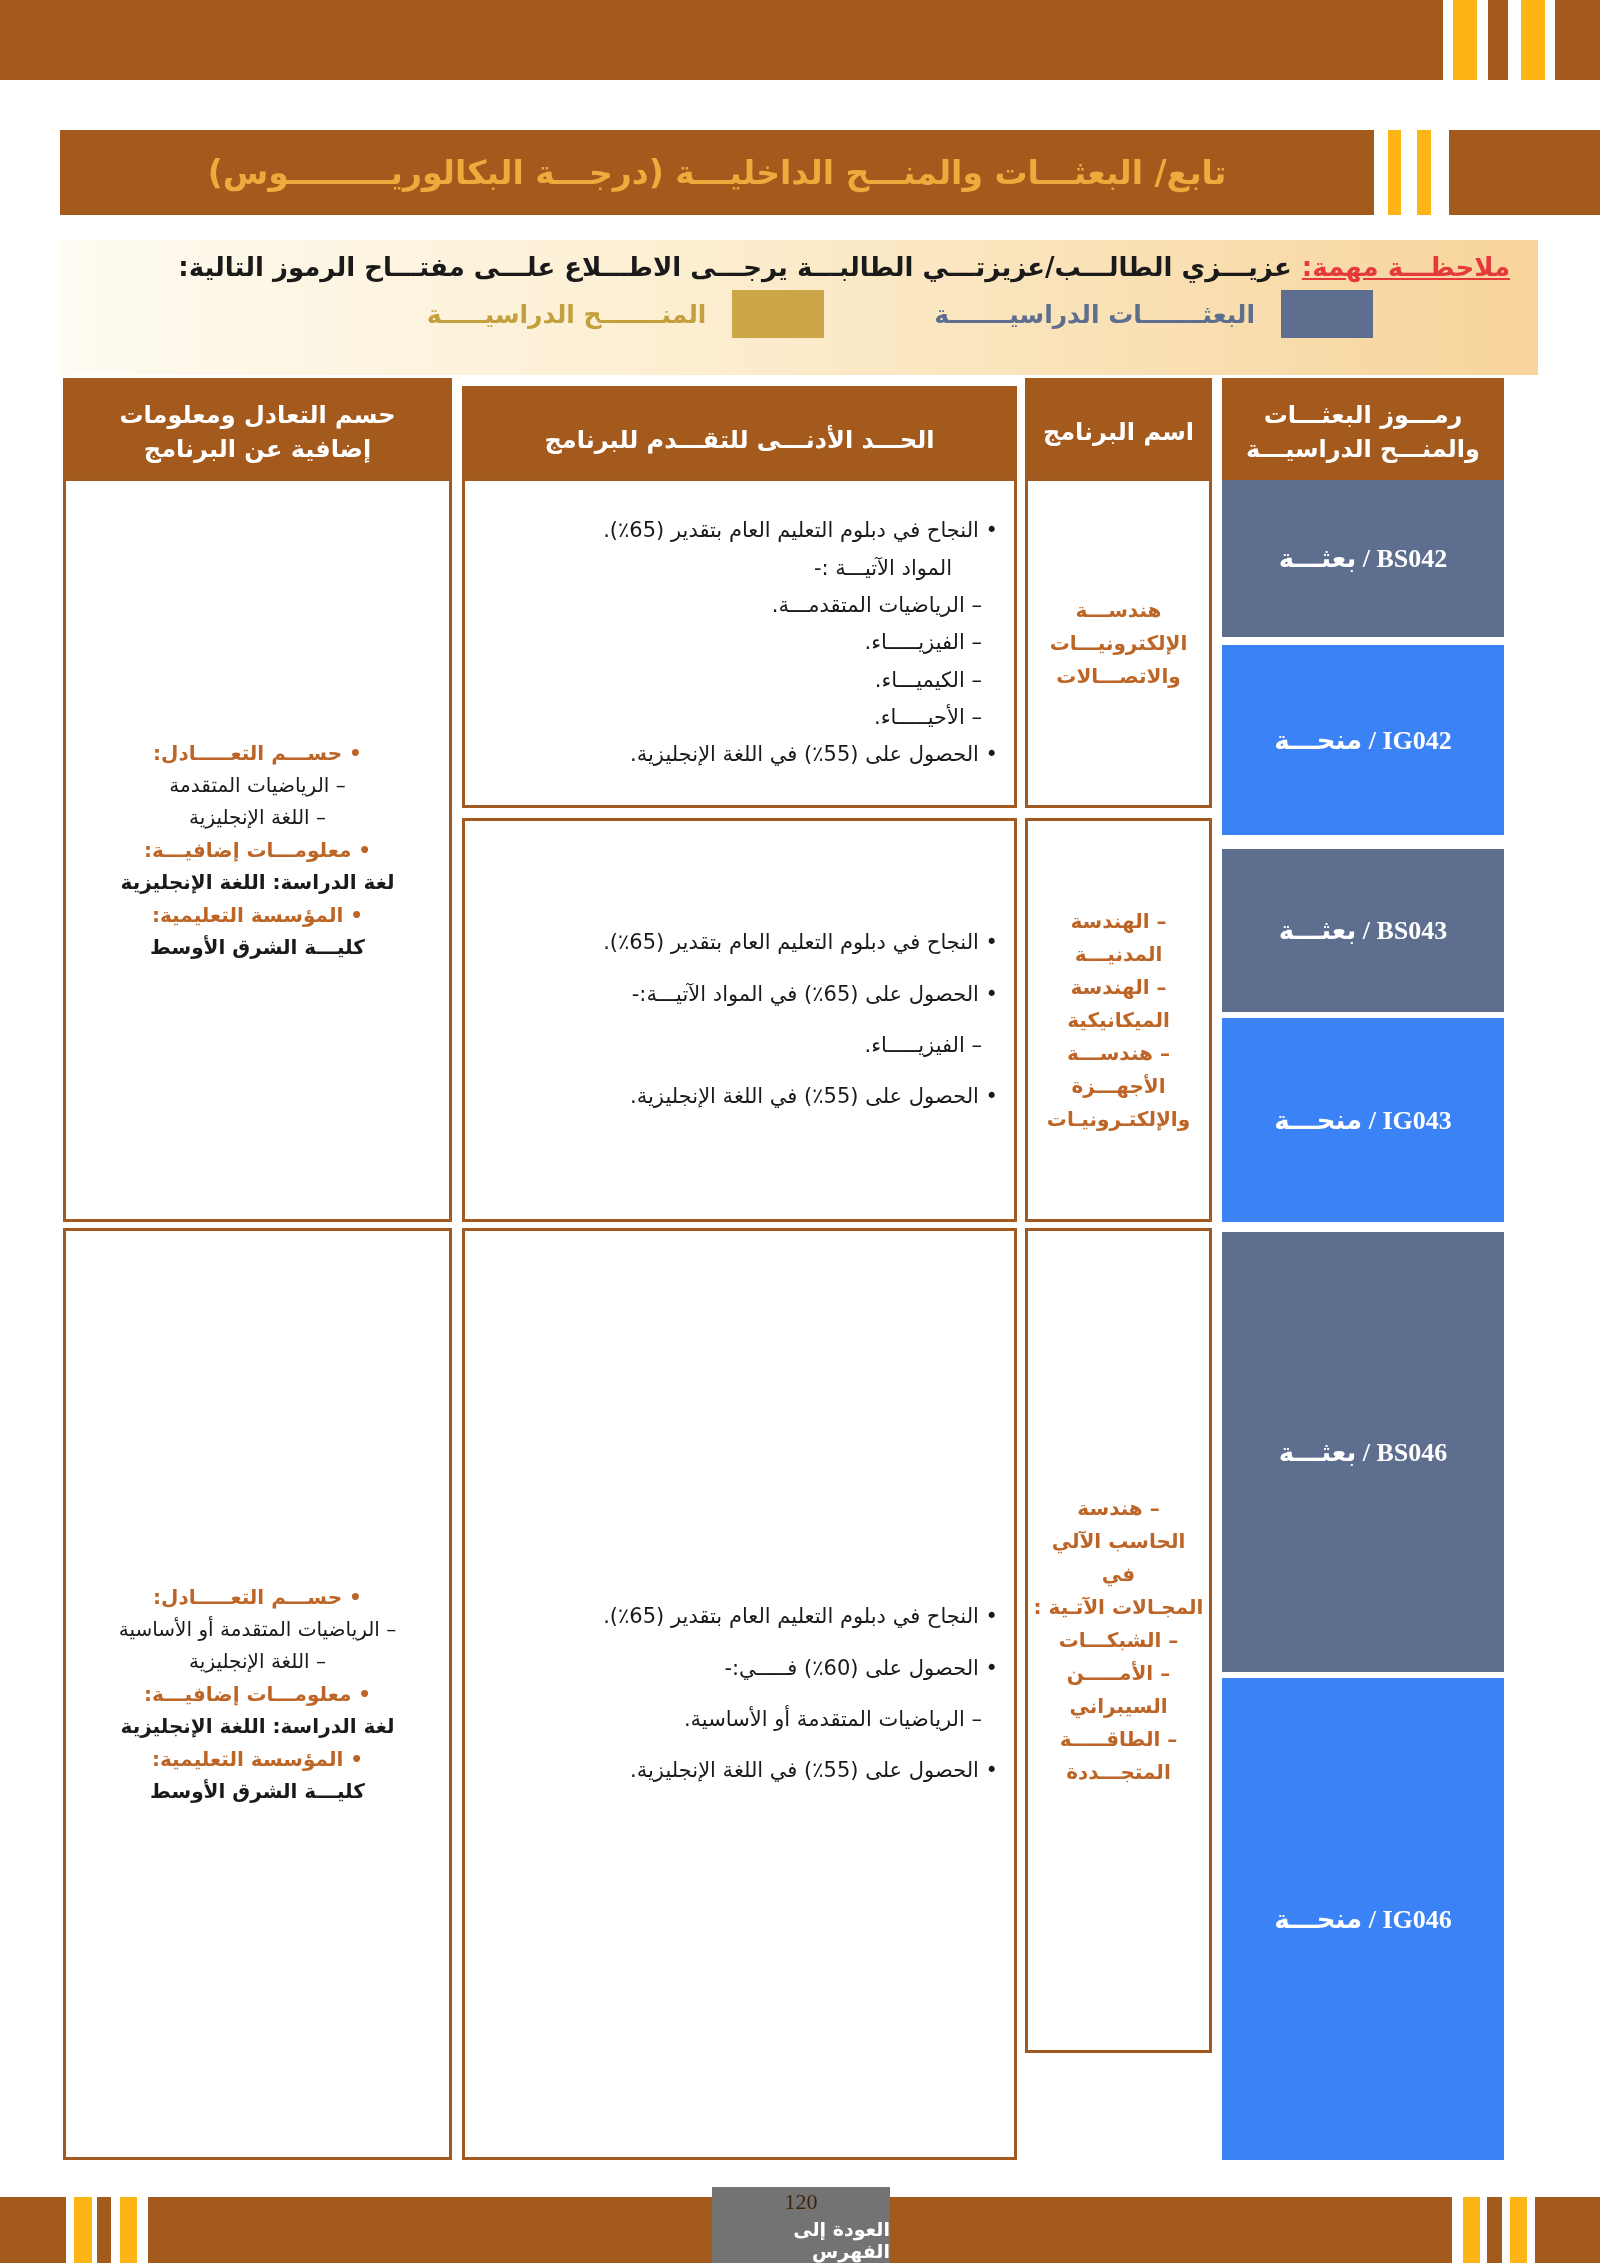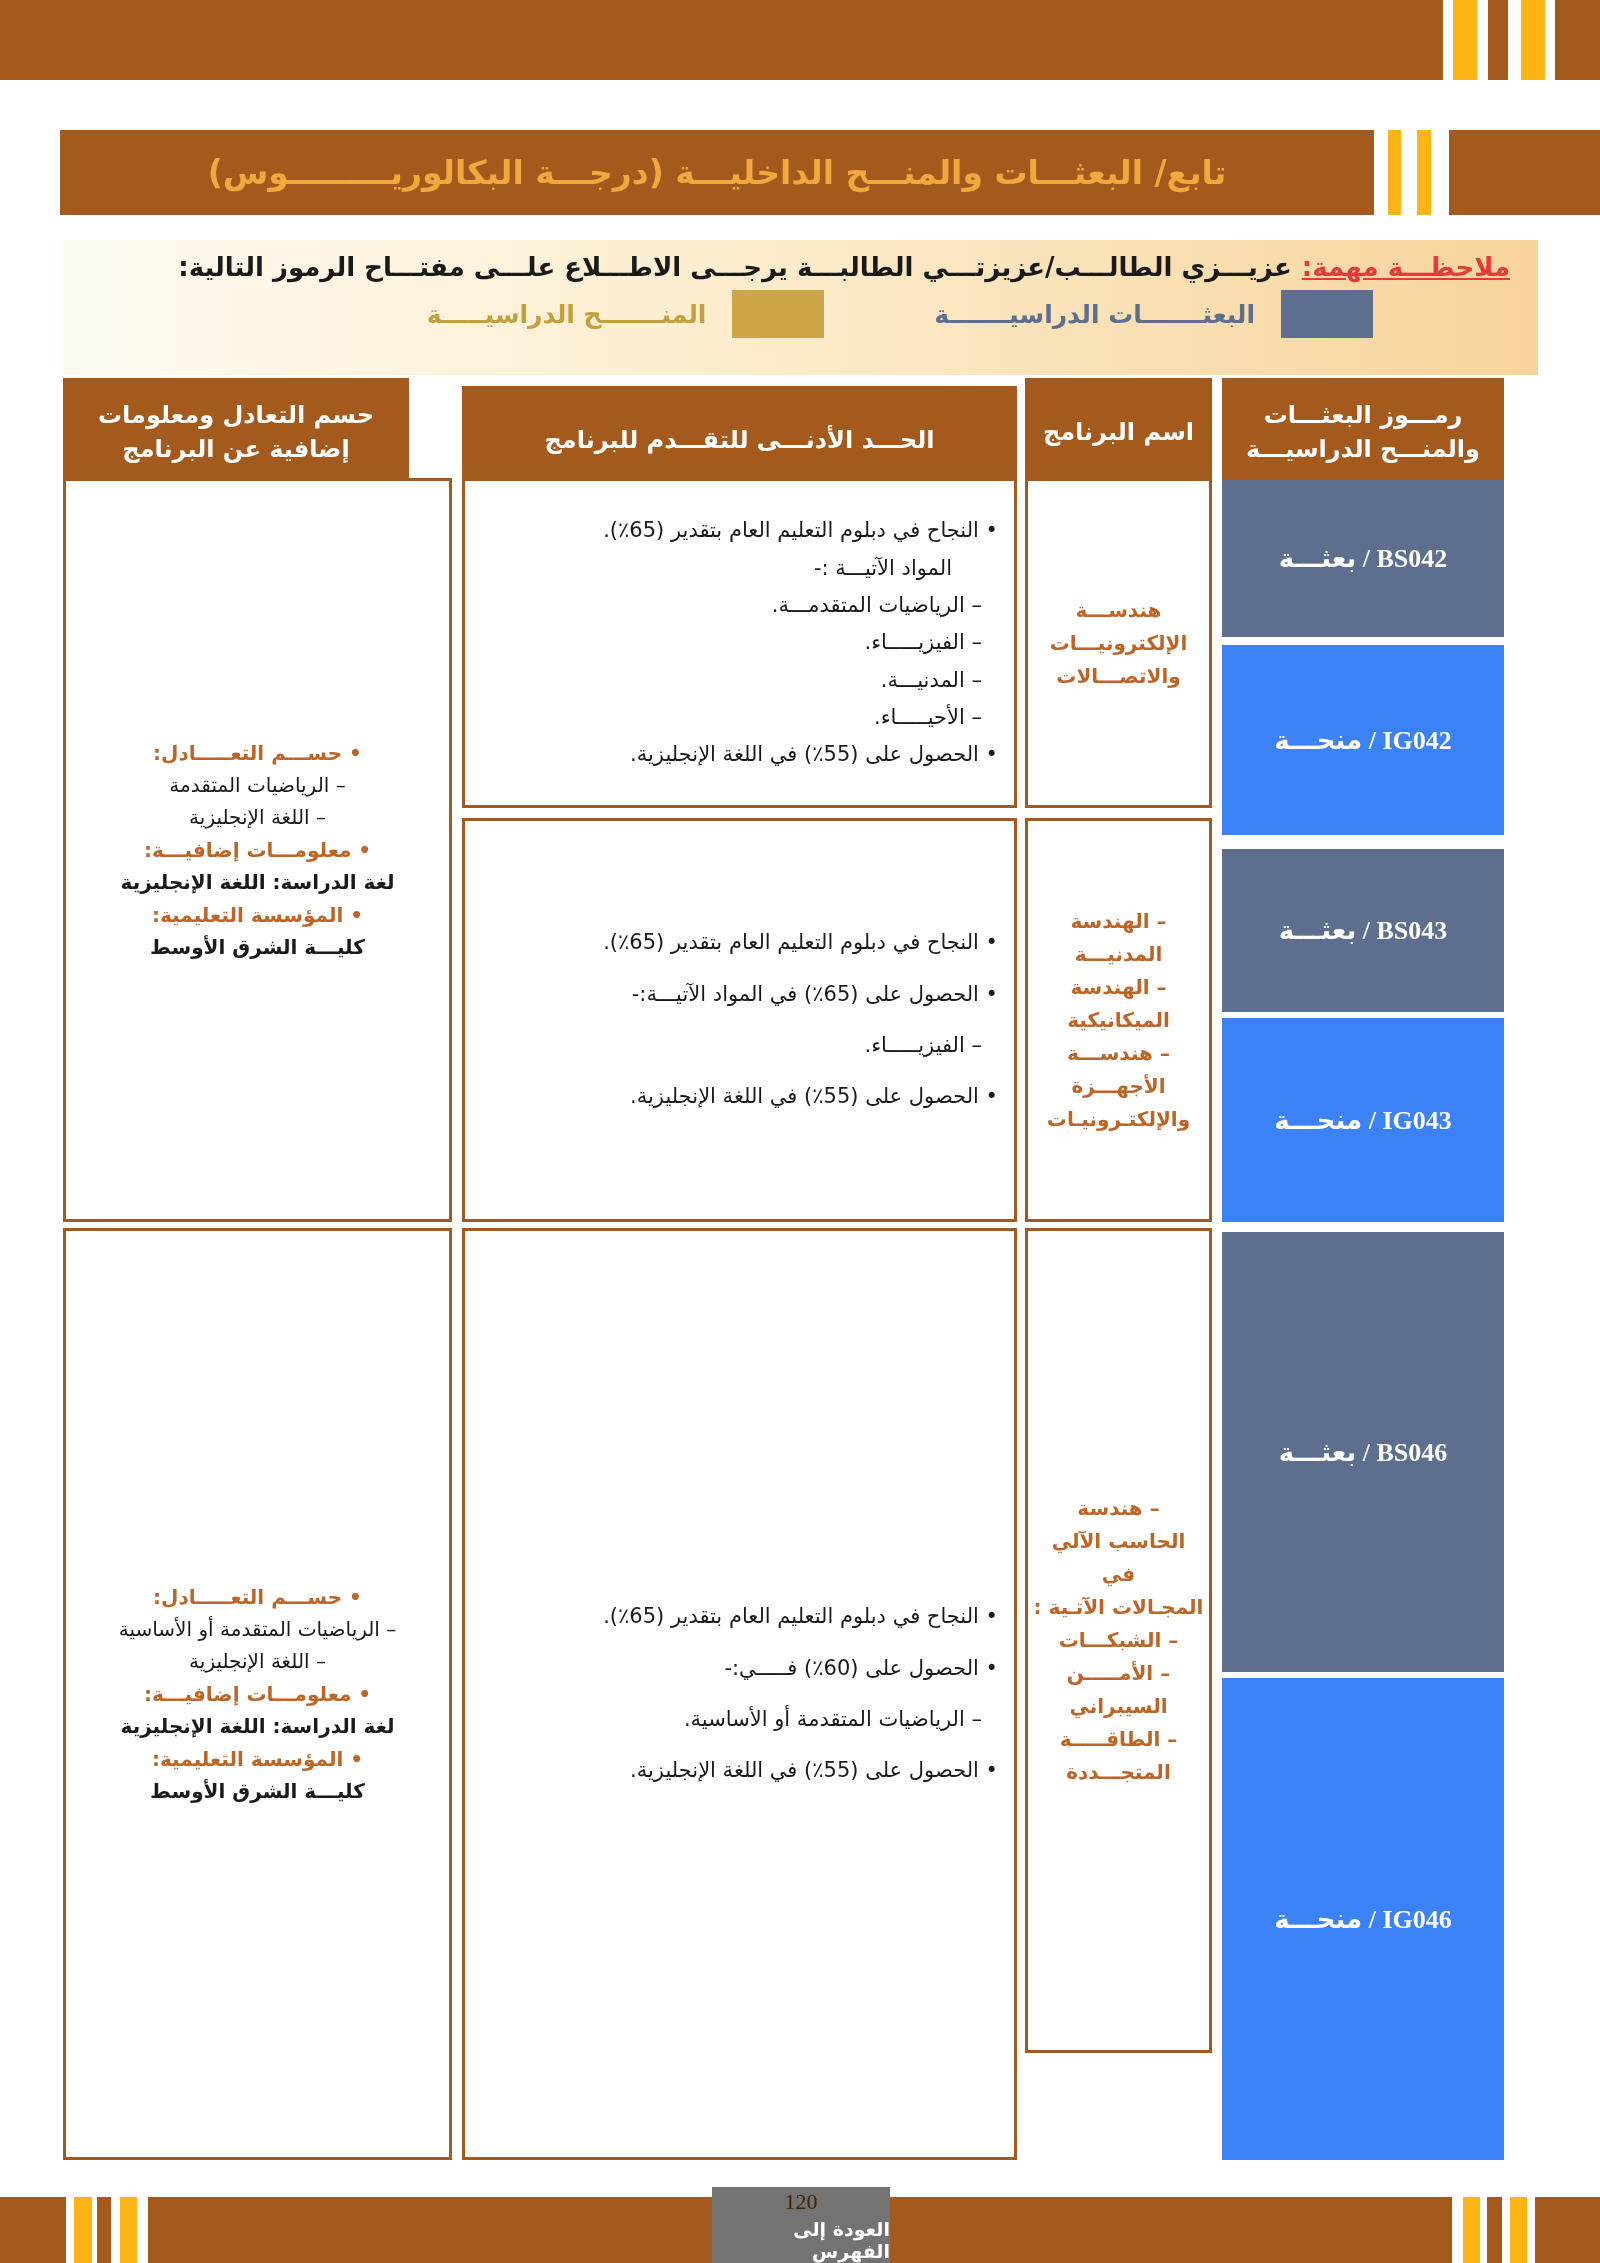--- a/index.html
+++ b/index.html
@@ -108,21 +108,21 @@
         <span class="swatch sw-gold"></span>
         <span class="legend-label ll-gold">المنـــــــح الدراسيـــــة</span>
       </div>
     </div>
   </div>
 
   <div class="abs th" style="left:1222px;width:282px;">رمـــوز البعثـــات
 والمنـــح الدراسيـــة</div>
   <div class="abs th" style="left:1025px;width:187px;">اسم البرنامج</div>
   <div class="abs th" style="left:462px;width:555px;margin-top:8px;">الحـــد الأدنـــى للتقـــدم للبرنامج</div>
-  <div class="abs th" style="left:63px;width:346px;">حسم التعادل ومعلومات
+  <div class="abs th" style="left:63px;width:389px;">حسم التعادل ومعلومات
 إضافية عن البرنامج</div>
 
   <div class="abs cell tb" style="top:478px;height:744px;">
     <div class="tb-line tb-h">• حســـم التعـــــادل:</div>
     <div class="tb-line">– الرياضيات المتقدمة</div>
     <div class="tb-line">– اللغة الإنجليزية</div>
     <div class="tb-line tb-h">• معلومـــات إضافيـــة:</div>
     <div class="tb-line tb-b">لغة الدراسة: اللغة الإنجليزية</div>
     <div class="tb-line tb-h">• المؤسسة التعليمية:</div>
     <div class="tb-line tb-b">كليـــة الشرق الأوسط</div>
@@ -135,21 +135,21 @@
     <div class="tb-line tb-b">لغة الدراسة: اللغة الإنجليزية</div>
     <div class="tb-line tb-h">• المؤسسة التعليمية:</div>
     <div class="tb-line tb-b">كليـــة الشرق الأوسط</div>
   </div>
 
   <div class="abs cell req lh-tight" style="top:478px;height:330px;">
     <div class="req-line">• النجاح في دبلوم التعليم العام بتقدير (65٪).</div>
     <div class="req-line ind-c">المواد الآتيـــة :-</div>
     <div class="req-line ind-d">– الرياضيات المتقدمـــة.</div>
     <div class="req-line ind-d">– الفيزيـــــاء.</div>
-    <div class="req-line ind-d">– المدنيـــة.</div>
+    <div class="req-line ind-d">– الكيميـــاء.</div>
     <div class="req-line ind-d">– الأحيـــــاء.</div>
     <div class="req-line">• الحصول على (55٪) في اللغة الإنجليزية.</div>
   </div>
   <div class="abs cell req lh-wide" style="top:818px;height:404px;">
     <div class="req-line">• النجاح في دبلوم التعليم العام بتقدير (65٪).</div>
     <div class="req-line">• الحصول على (65٪) في المواد الآتيـــة:-</div>
     <div class="req-line ind-d">– الفيزيـــــاء.</div>
     <div class="req-line">• الحصول على (55٪) في اللغة الإنجليزية.</div>
   </div>
   <div class="abs cell req lh-wide" style="top:1228px;height:932px;">

